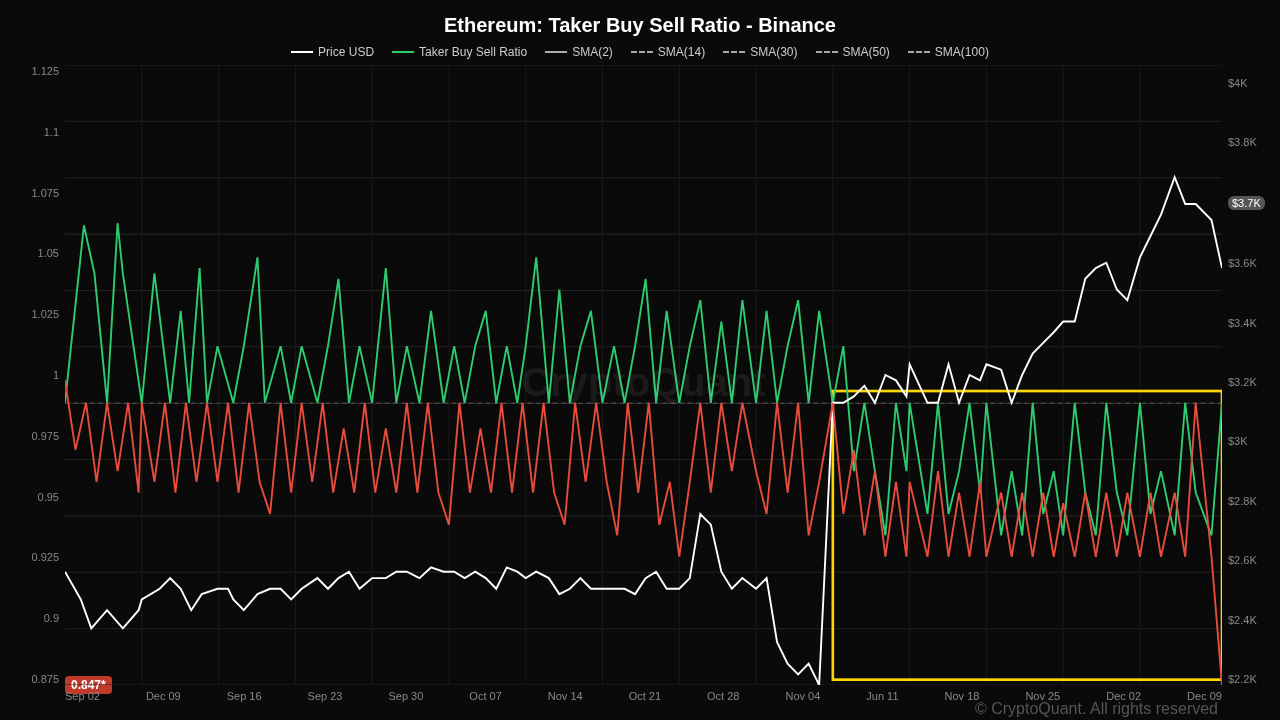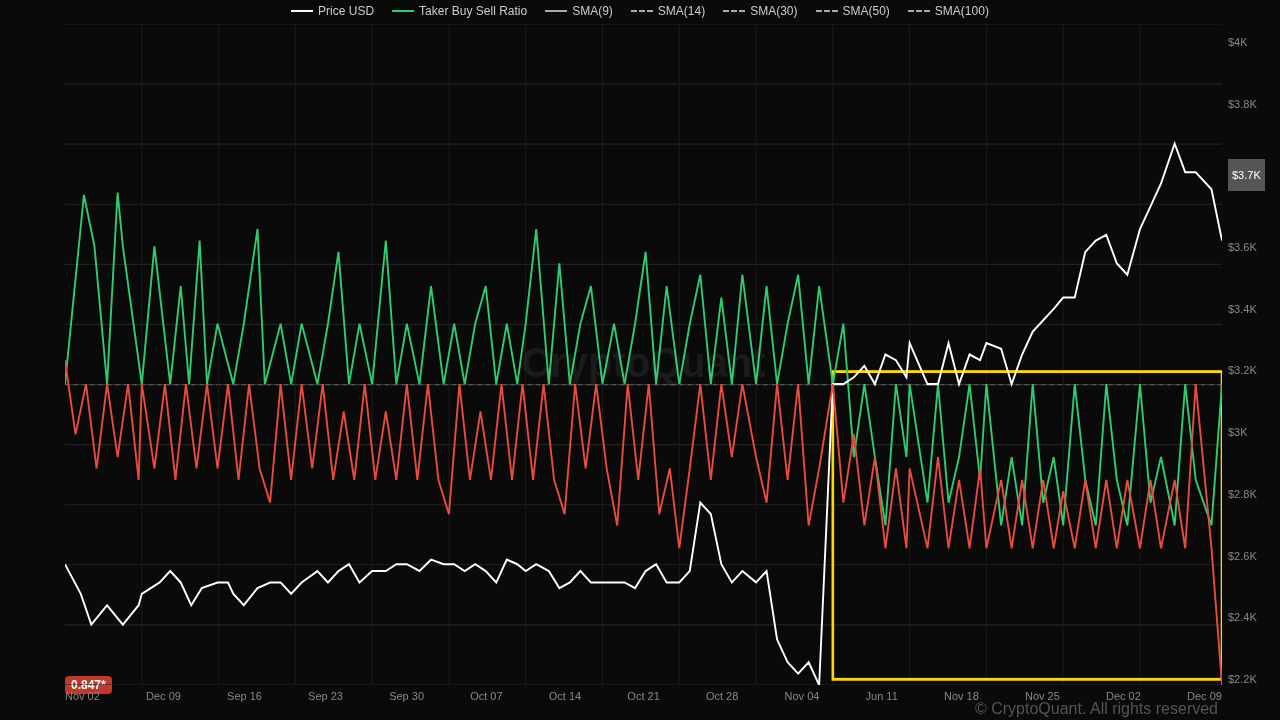--- a/index.html
+++ b/index.html
@@ -51,50 +51,51 @@
       background: transparent;
       border-top: 2px dashed #aaa;
     }
     .y-label {
       color: #888;
       font-size: 11px;
     }
     .y-label.highlight {
       background: #555;
       color: #fff;
-      padding: 10px 4px;
-      border-radius: 0;
+      padding: 1px 4px;
+      border-radius: 6px;
     }
     .x-label {
       color: #888;
       font-size: 11px;
       text-align: center;
     }
     .chart-wrapper {
       flex: 1;
       position: relative;
     }
   </style>
 </head>
 <body>
 
 <div class="chart-container">
+  <div class="chart-title">Ethereum: Taker Buy Sell Ratio - Binance</div>
 
   <div class="legend">
     <div class="legend-item">
       <div class="legend-line white"></div>
       <span>Price USD</span>
     </div>
     <div class="legend-item">
       <div class="legend-line green"></div>
       <span>Taker Buy Sell Ratio</span>
     </div>
     <div class="legend-item">
       <div class="legend-line sma7"></div>
-      <span>SMA(9)</span>
+      <span>SMA(2)</span>
     </div>
     <div class="legend-item">
       <div class="legend-line dashed"></div>
       <span>SMA(14)</span>
     </div>
     <div class="legend-item">
       <div class="legend-line dashed"></div>
       <span>SMA(30)</span>
     </div>
     <div class="legend-item">
@@ -102,20 +103,33 @@
       <span>SMA(50)</span>
     </div>
     <div class="legend-item">
       <div class="legend-line dashed"></div>
       <span>SMA(100)</span>
     </div>
   </div>
 
   <div class="chart-wrapper">
 
+    <div style="position:absolute;left:0;top:0;bottom:35px;width:65px;display:flex;flex-direction:column;justify-content:space-between;align-items:flex-end;padding-right:6px;">
+      <span class="y-label">1.125</span>
+      <span class="y-label">1.1</span>
+      <span class="y-label">1.075</span>
+      <span class="y-label">1.05</span>
+      <span class="y-label">1.025</span>
+      <span class="y-label">1</span>
+      <span class="y-label">0.975</span>
+      <span class="y-label">0.95</span>
+      <span class="y-label">0.925</span>
+      <span class="y-label">0.9</span>
+      <span class="y-label">0.875</span>
+    </div>
 
     <div style="position:absolute;right:0;top:12px;bottom:35px;width:58px;display:flex;flex-direction:column;justify-content:space-between;align-items:flex-start;padding-left:6px;">
       <span class="y-label">$4K</span>
       <span class="y-label">$3.8K</span>
       <span class="y-label highlight">$3.7K</span>
       <span class="y-label">$3.6K</span>
       <span class="y-label">$3.4K</span>
       <span class="y-label">$3.2K</span>
       <span class="y-label">$3K</span>
       <span class="y-label">$2.8K</span>
@@ -492,27 +506,27 @@
           1065,460
           1075,316
           1090,460
           1100,580
         "></polyline>
 
       <text x="550" y="310" text-anchor="middle" fill="rgba(255,255,255,0.07)" font-size="38" font-weight="bold" font-family="Arial">CryptoQuant</text>
     </svg>
 
     <div style="position:absolute;left:65px;bottom:0;right:58px;height:35px;display:flex;justify-content:space-between;align-items:flex-start;padding-top:5px;">
-      <span class="x-label">Nov 02</span>
+      <span class="x-label">Sep 02</span>
       <span class="x-label">Dec 09</span>
       <span class="x-label">Sep 16</span>
       <span class="x-label">Sep 23</span>
       <span class="x-label">Sep 30</span>
       <span class="x-label">Oct 07</span>
-      <span class="x-label">Oct 14</span>
+      <span class="x-label">Nov 14</span>
       <span class="x-label">Oct 21</span>
       <span class="x-label">Oct 28</span>
       <span class="x-label">Nov 04</span>
       <span class="x-label">Jun 11</span>
       <span class="x-label">Nov 18</span>
       <span class="x-label">Nov 25</span>
       <span class="x-label">Dec 02</span>
       <span class="x-label">Dec 09</span>
     </div>
 

